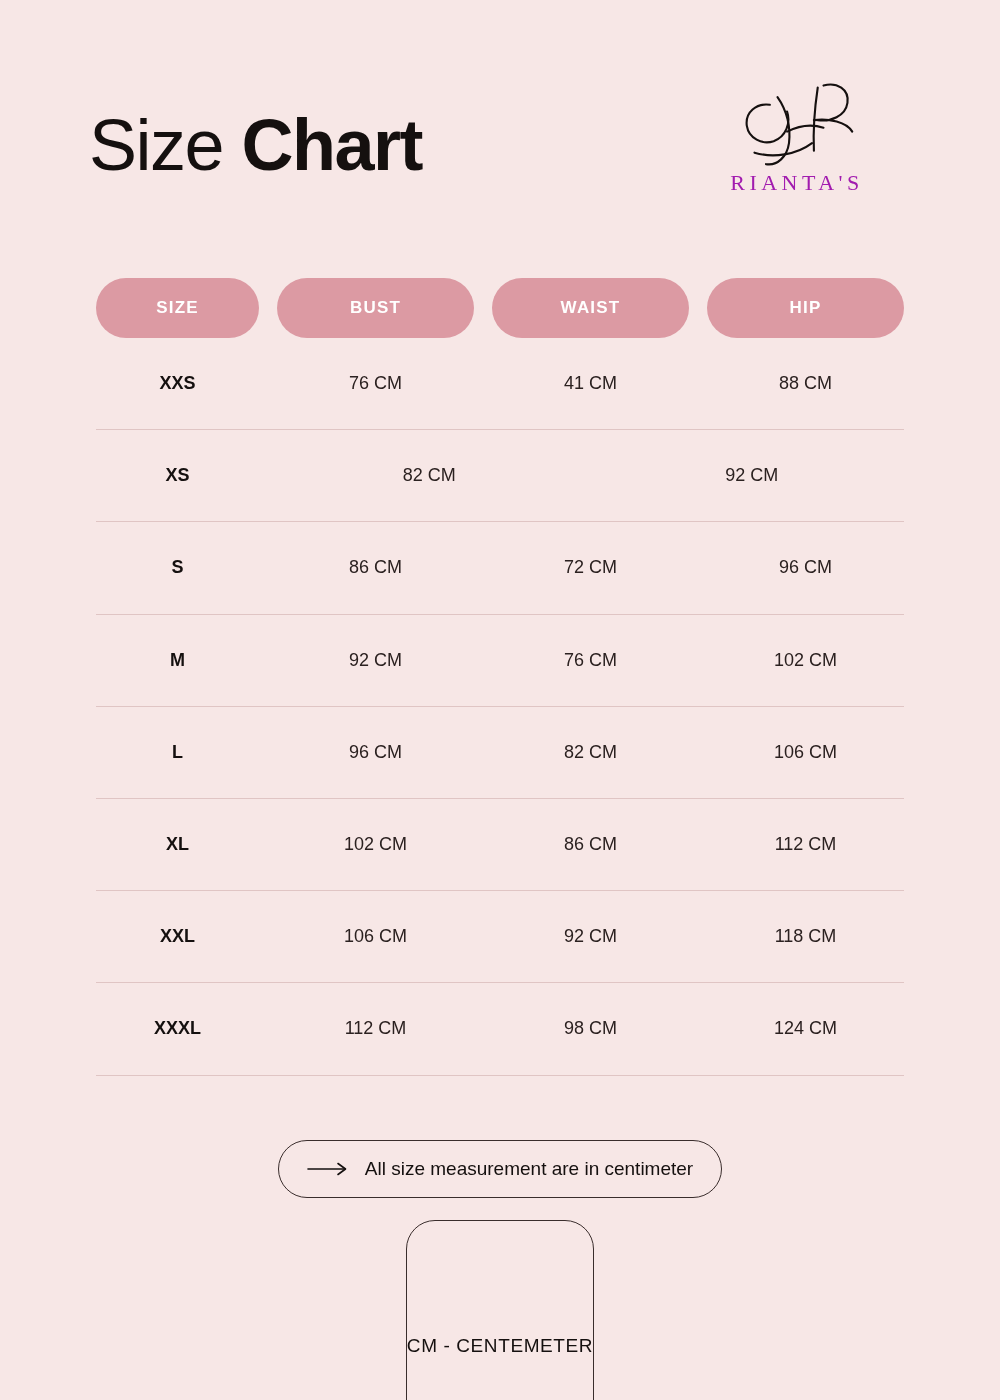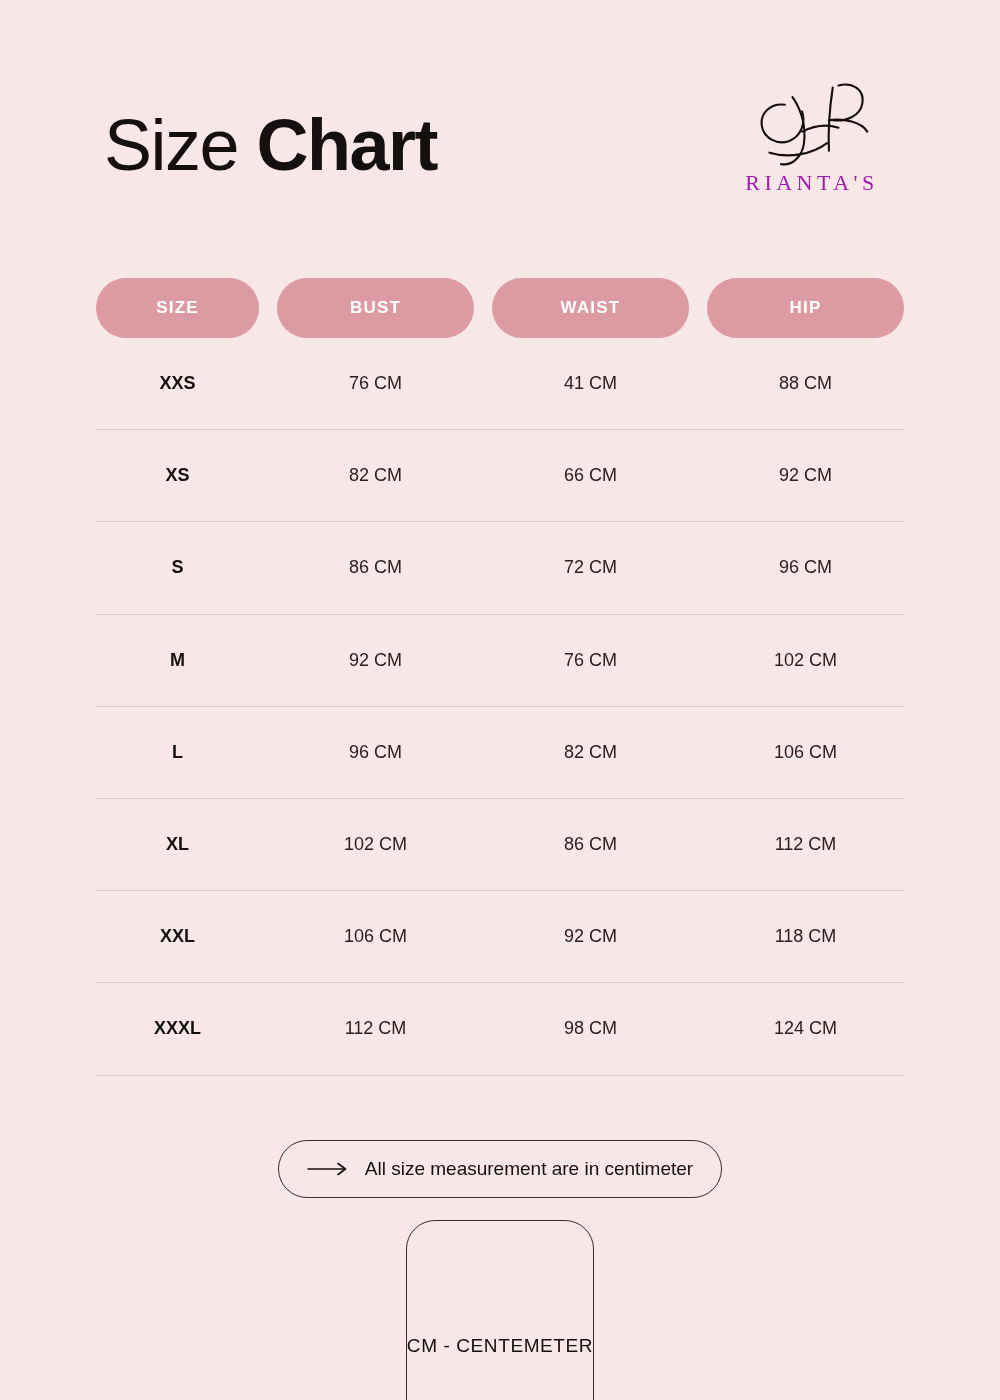--- a/index.html
+++ b/index.html
@@ -16,21 +16,21 @@
   .page {
     position: relative;
     width: 1000px;
     height: 1400px;
     box-sizing: border-box;
   }
 
   
   .header {
     position: absolute;
-    left: 104px;
+    left: 89px;
     top: 76px;
     width: 808px;
     height: 150px;
   }
   .title {
     position: absolute;
     left: 0;
     top: 28px;
     font-size: 72px;
     letter-spacing: -1.5px;
@@ -192,21 +192,20 @@
     <div class="row body-row">
       <div class="cell size-col">XXS</div>
       <div class="cell">76 CM</div>
       <div class="cell">41 CM</div>
       <div class="cell">88 CM</div>
     </div>
 
     <div class="row body-row">
       <div class="cell size-col">XS</div>
       <div class="cell">82 CM</div>
-      <div class="cell">66 CM</div>
       <div class="cell">92 CM</div>
     </div>
 
     <div class="row body-row">
       <div class="cell size-col">S</div>
       <div class="cell">86 CM</div>
       <div class="cell">72 CM</div>
       <div class="cell">96 CM</div>
     </div>
 

